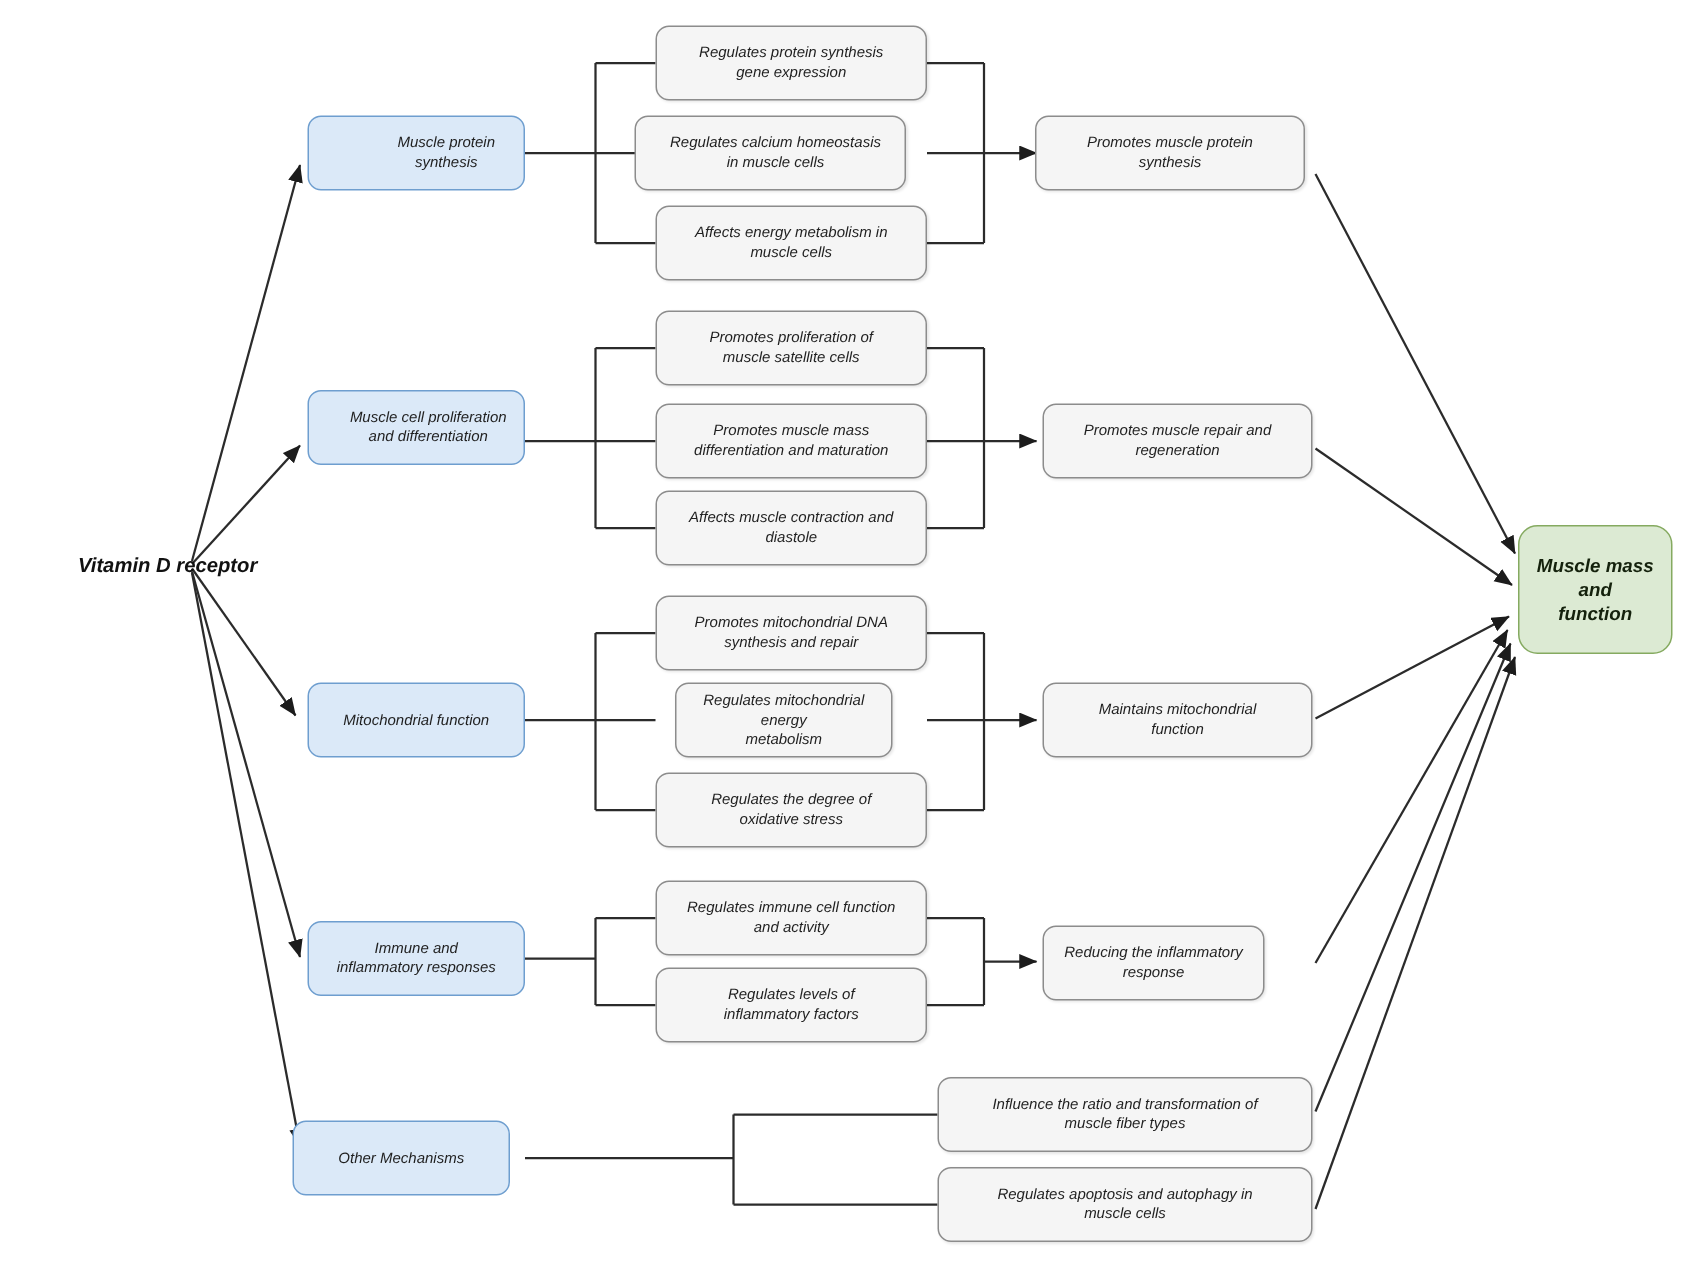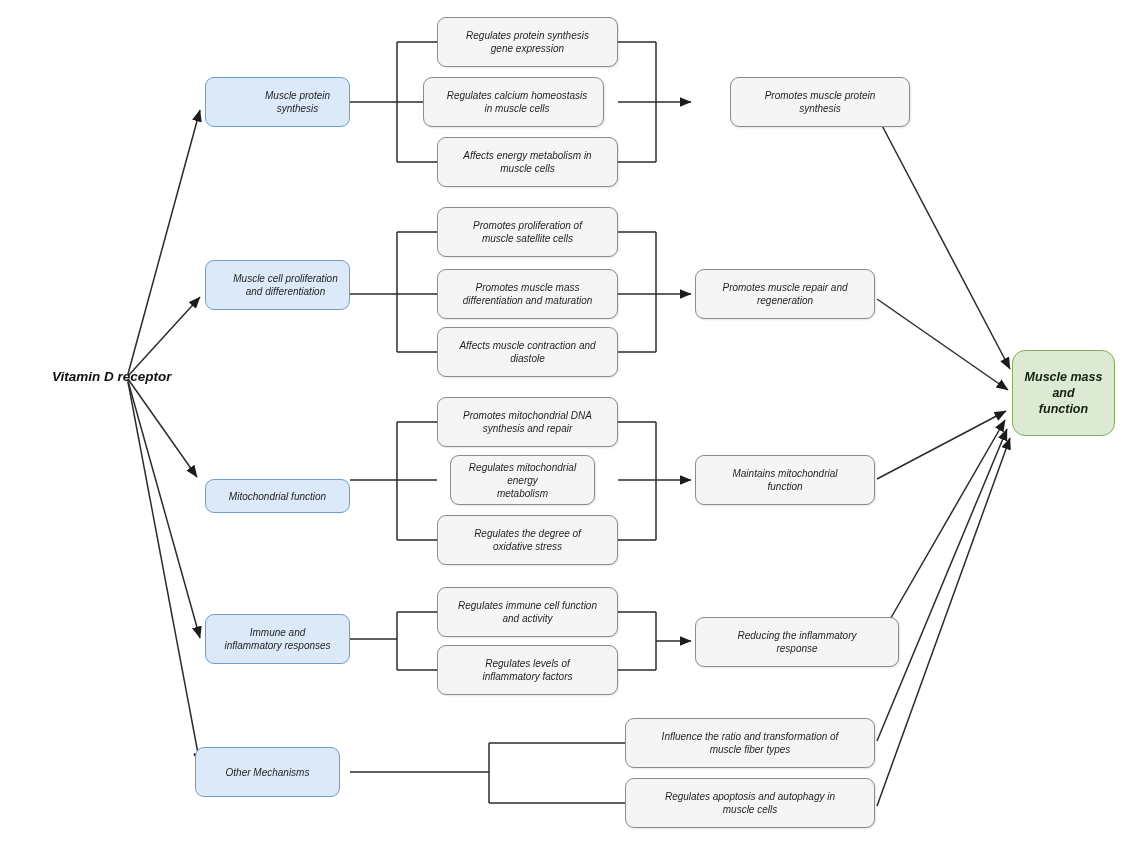--- a/index.html
+++ b/index.html
@@ -98,21 +98,21 @@
       <line x1="877" y1="741" x2="1007" y2="429" marker-end="url(#ah)"></line>
       <line x1="877" y1="806" x2="1010" y2="438" marker-end="url(#ah)"></line>
     </g>
   </svg>
 
   <div class="root-label" style="left:12px;top:369px;">Vitamin D receptor</div>
 
   <div class="node cat" style="left:205px;top:77px;width:145px;height:50px;padding-left:44px;">Muscle protein synthesis</div>
   <div class="node cat" style="left:205px;top:260px;width:145px;height:50px;padding-left:20px;">Muscle cell proliferation
 and differentiation</div>
-  <div class="node cat" style="left:205px;top:455px;width:145px;height:34px;margin-top:24px;">Mitochondrial function</div>
+  <div class="node cat" style="left:205px;top:455px;width:145px;height:50px;">Mitochondrial function</div>
   <div class="node cat" style="left:205px;top:614px;width:145px;height:50px;">Immune and
 inflammatory responses</div>
   <div class="node cat" style="left:195px;top:747px;width:145px;height:50px;text-align:center;">Other Mechanisms</div>
 
   <div class="node mech" style="left:437px;top:17px;width:181px;height:50px;">Regulates  protein synthesis
 gene expression</div>
   <div class="node mech" style="left:423px;top:77px;width:181px;height:50px;padding-left:11px;">Regulates calcium homeostasis
 in muscle cells</div>
   <div class="node mech" style="left:437px;top:137px;width:181px;height:50px;">Affects energy metabolism in
 muscle cells</div>
@@ -134,25 +134,25 @@
   <div class="node mech" style="left:437px;top:587px;width:181px;height:50px;">Regulates immune cell function
 and activity</div>
   <div class="node mech" style="left:437px;top:645px;width:181px;height:50px;">Regulates levels of
 inflammatory factors</div>
 
   <div class="node mech" style="left:625px;top:718px;width:250px;height:50px;">Influence the ratio and transformation of
 muscle fiber types</div>
   <div class="node mech" style="left:625px;top:778px;width:250px;height:50px;">Regulates apoptosis and autophagy in
 muscle cells</div>
 
-  <div class="node result" style="left:730px;top:77px;width:180px;height:50px;">Promotes muscle protein
+  <div class="node result" style="left:690px;top:77px;width:180px;height:50px;">Promotes muscle protein
 synthesis</div>
   <div class="node result" style="left:695px;top:269px;width:180px;height:50px;">Promotes muscle repair and
 regeneration</div>
   <div class="node result" style="left:695px;top:455px;width:180px;height:50px;">Maintains mitochondrial
 function</div>
-  <div class="node result" style="left:695px;top:617px;width:204px;height:50px;">Reducing the inflammatory
+  <div class="node result" style="left:695px;top:617px;width:148px;height:50px;">Reducing the inflammatory
 response</div>
 
   <div class="node outcome" style="left:1012px;top:350px;width:103px;height:86px;">Muscle mass and
 function</div>
 
 </div>
 
 </body></html>

